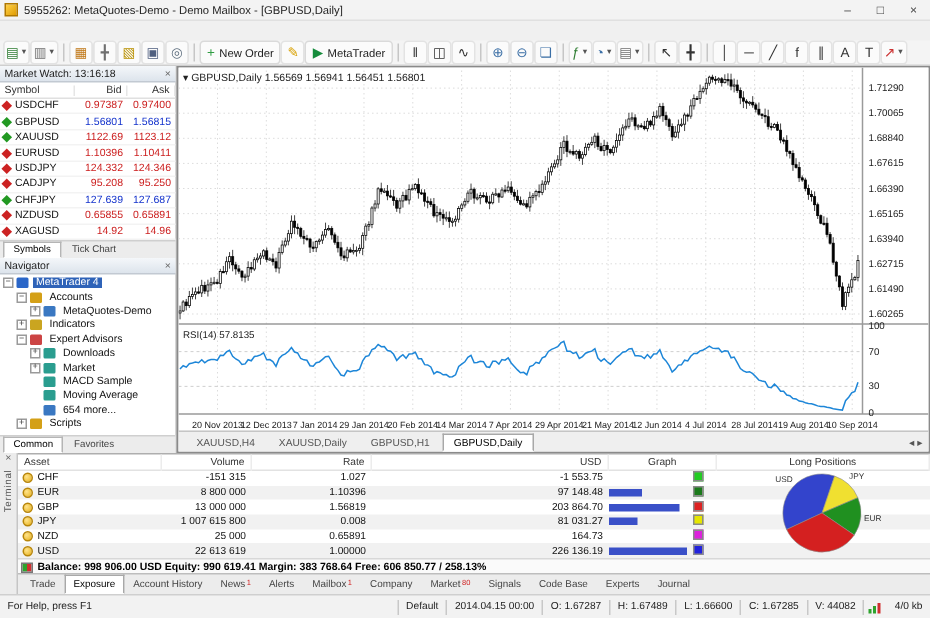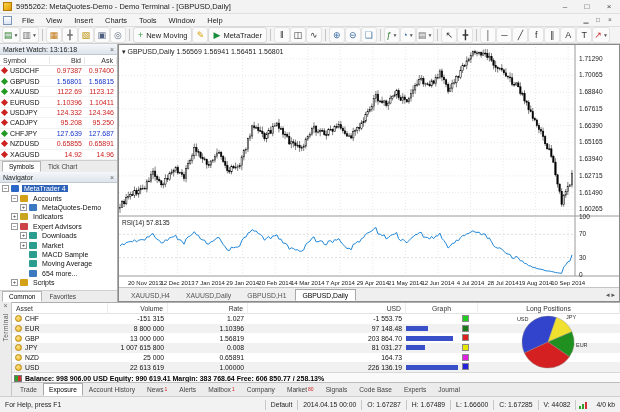--- a/index.html
+++ b/index.html
@@ -100,43 +100,26 @@
   .conn i { display:block; width:2px; margin-right:1px; }
   .conn .g1 { height:3px; background:#2da32d; } .conn .g2 { height:5px; background:#2da32d; } .conn .r1 { height:7px; background:#d03030; }
 </style>
 </head>
 <body>
 
 <div id="root">
 
   <div class="titlebar">
     <span class="app-icon"></span>
-    <span class="title-text">5955262: MetaQuotes-Demo - Demo Terminal - [GBPUSD,Daily]</span>
+    <span class="title-text">5955262: MetaQuotes-Demo - Demo Mailbox - [GBPUSD,Daily]</span>
     <span class="wbtn">–</span>
     <span class="wbtn">□</span>
     <span class="wbtn">×</span>
   </div>
 
-  <div class="menubar">
-    <span class="doc-icon"></span>
-    <span id="menu-items" style="display:flex">
-        <span class="menu-item">File</span>
-        <span class="menu-item">View</span>
-        <span class="menu-item">Insert</span>
-        <span class="menu-item">Charts</span>
-        <span class="menu-item">Tools</span>
-        <span class="menu-item">Window</span>
-        <span class="menu-item">Help</span>
-      </span>
-    <span class="mdi-controls">
-      <span>▁</span>
-      <span>□</span>
-      <span>×</span>
-    </span>
-  </div>
 
   <div class="toolbar" id="toolbar">
       <div class="tico">
         <span style="color: rgb(47, 125, 50);">▤</span>
         <span class="dd">▼</span>
       </div>
       <div class="tico">
         <span style="color: rgb(112, 112, 112);">▥</span>
         <span class="dd">▼</span>
       </div>
@@ -152,21 +135,21 @@
       </div>
       <div class="tico">
         <span style="color: rgb(80, 96, 128);">▣</span>
       </div>
       <div class="tico">
         <span style="color: rgb(96, 112, 128);">◎</span>
       </div>
       <div class="tsep"></div>
       <div class="tbtn">
         <span class="bico" style="color: rgb(47, 157, 66);">+</span>
-        <span>New Moving</span>
+        <span>New Order</span>
       </div>
       <div class="tico">
         <span style="color: rgb(216, 160, 0);">✎</span>
       </div>
       <div class="tbtn">
         <span class="bico" style="color: rgb(22, 140, 60);">▶</span>
         <span>MetaTrader</span>
       </div>
       <div class="tsep"></div>
       <div class="tico">

